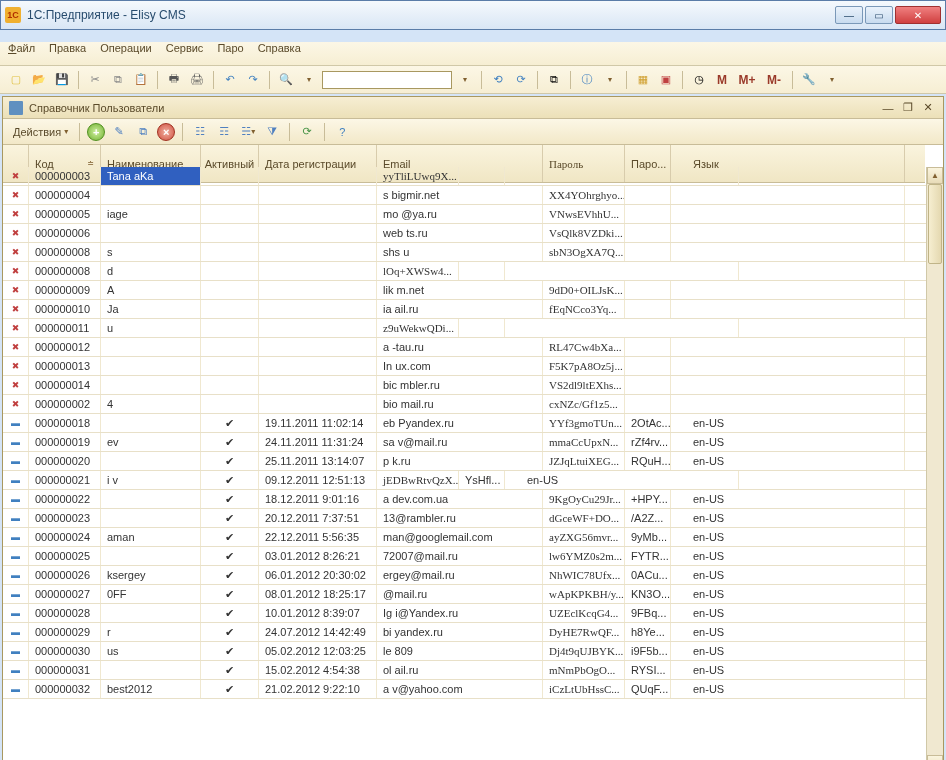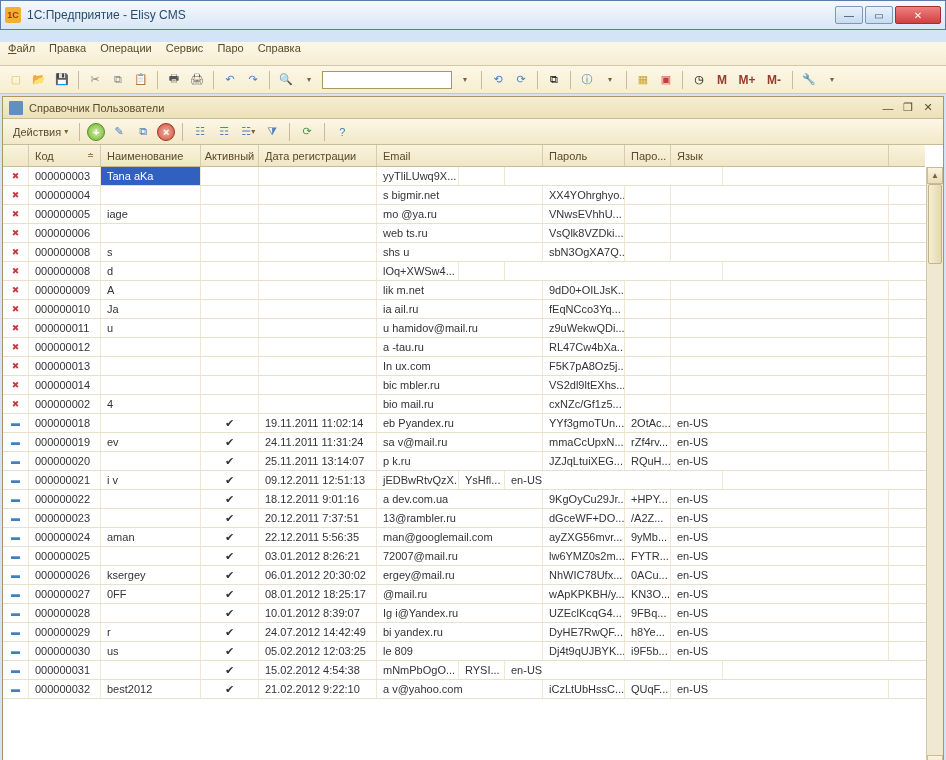--- a/index.html
+++ b/index.html
@@ -34,41 +34,41 @@
 .toolbar2 { height: 26px; background: linear-gradient(#fcf7e6,#f2e8c8); border-bottom: 1px solid #c8bc98; display:flex; align-items:center; padding:0 6px; gap:4px; color:#5a4a2a;}
 .toolbar2 .action-lbl { display:flex; align-items:center; gap:3px; padding:0 4px; height:20px;}
 .toolbar2 .drop { font-size:8px; color:#806030;}
 .round-btn { width:18px; height:18px; border-radius:9px; display:flex; align-items:center; justify-content:center; font-size:11px; font-weight:bold;}
 .gplus { background:radial-gradient(#d0f0a0,#70b030); color:#fff; border:1px solid #509020;}
 .bedit { color:#5080c0;}
 .rx { background:radial-gradient(#f0b0a0,#d05040); color:#fff; border:1px solid #a03020;}
 
 
 .grid-wrap { flex:1; background:#fff; position:relative; overflow:hidden;}
-.grid-head { height:22px; background:linear-gradient(#faf4de,#f0e6c4); border-bottom:1px solid #c8bc98; display:flex; position:absolute; top:0; left:0; right:18px; color:#5a4a2a;}
+.grid-head { height:38px; background:linear-gradient(#faf4de,#f0e6c4); border-bottom:1px solid #c8bc98; display:flex; position:absolute; top:0; left:0; right:18px; color:#5a4a2a;}
 .grid-head .col { border-right:1px solid #d8ccac; padding:3px 6px; display:flex; align-items:center; overflow:hidden; white-space:nowrap;}
 .grid-body { position:absolute; top:22px; left:0; right:17px; bottom:17px; overflow:hidden;}
 .row { height:19px; display:flex; border-bottom:1px solid #e8e0c8; align-items:center; font-size:11px; color:#333;}
 .row .cell { border-right:1px solid #f0e8d0; padding:0 6px; overflow:hidden; white-space:nowrap; text-overflow:clip; height:100%; display:flex; align-items:center;}
 .row.sel .cell.c-name { background:#3060c0; color:#fff;}
 .ric { width:18px; font-size:9px; display:flex; justify-content:center;}
 .ric-x { color:#c04040;}
 .ric-m { color:#4080c0;}
 .chk { font-size:11px; color:#333;}
 
 
 .c-ic { width:26px; flex:none; justify-content:center; padding:0;}
 .c-code { width:72px; flex:none;}
 .c-name { width:100px; flex:none;}
 .c-active { width:58px; flex:none; justify-content:center;}
 .c-date { width:118px; flex:none;}
 .c-email { width:166px; flex:none;text-align:center;}
-.c-pass { width:82px; flex:none;}
+.c-pass { width:82px; flex:none;font-family:Liberation Serif, serif;}
 .c-pass2 { width:46px; flex:none;}
-.c-lang { width:218px; flex:none;}
+.c-lang { width:218px; flex:none;margin-left:16px;}
 
 .vscroll { position:absolute; top:22px; right:0; width:17px; bottom:17px; background:#f0e8d0; border-left:1px solid #d0c8a8;}
 .vscroll .vbtn { height:17px; background:linear-gradient(#faf4de,#e8dcb8); border:1px solid #c8bc98; display:flex; align-items:center; justify-content:center; font-size:8px; color:#806030;}
 .vscroll .vtrack { position:absolute; top:17px; bottom:17px; left:0; right:0;}
 .vscroll .vthumb { position:absolute; top:0; left:1px; right:1px; height:80px; background:linear-gradient(90deg,#f6eed0,#e4d8b0); border:1px solid #c0b488; border-radius:2px;}
 .vscroll .vbtn.bot { position:absolute; bottom:0; left:0; right:0;}
 
 .sort-ind { margin-left:auto; font-size:8px; color:#806030;}
 
 
@@ -308,21 +308,20 @@
         <div class="row">
           <div class="cell c-ic">
             <span class="ric ric-x">✖</span>
           </div>
           <div class="cell c-code">000000011</div>
           <div class="cell c-name">u</div>
           <div class="cell c-active">
             <span class="chk"></span>
           </div>
           <div class="cell c-date"></div>
-          <div class="cell c-email">u      hamidov@mail.ru</div>
           <div class="cell c-pass">z9uWekwQDi...</div>
           <div class="cell c-pass2"></div>
           <div class="cell c-lang"></div>
         </div>
         <div class="row">
           <div class="cell c-ic">
             <span class="ric ric-x">✖</span>
           </div>
           <div class="cell c-code">000000012</div>
           <div class="cell c-name"></div>
@@ -577,20 +576,21 @@
         <div class="row">
           <div class="cell c-ic">
             <span class="ric ric-m">▬</span>
           </div>
           <div class="cell c-code">000000031</div>
           <div class="cell c-name"></div>
           <div class="cell c-active">
             <span class="chk">✔</span>
           </div>
           <div class="cell c-date">15.02.2012 4:54:38</div>
+          <div class="cell c-email">ol        ail.ru</div>
           <div class="cell c-pass">mNmPbOgO...</div>
           <div class="cell c-pass2">RYSI...</div>
           <div class="cell c-lang">en-US</div>
         </div>
         <div class="row">
           <div class="cell c-ic">
             <span class="ric ric-m">▬</span>
           </div>
           <div class="cell c-code">000000032</div>
           <div class="cell c-name">    best2012</div>

